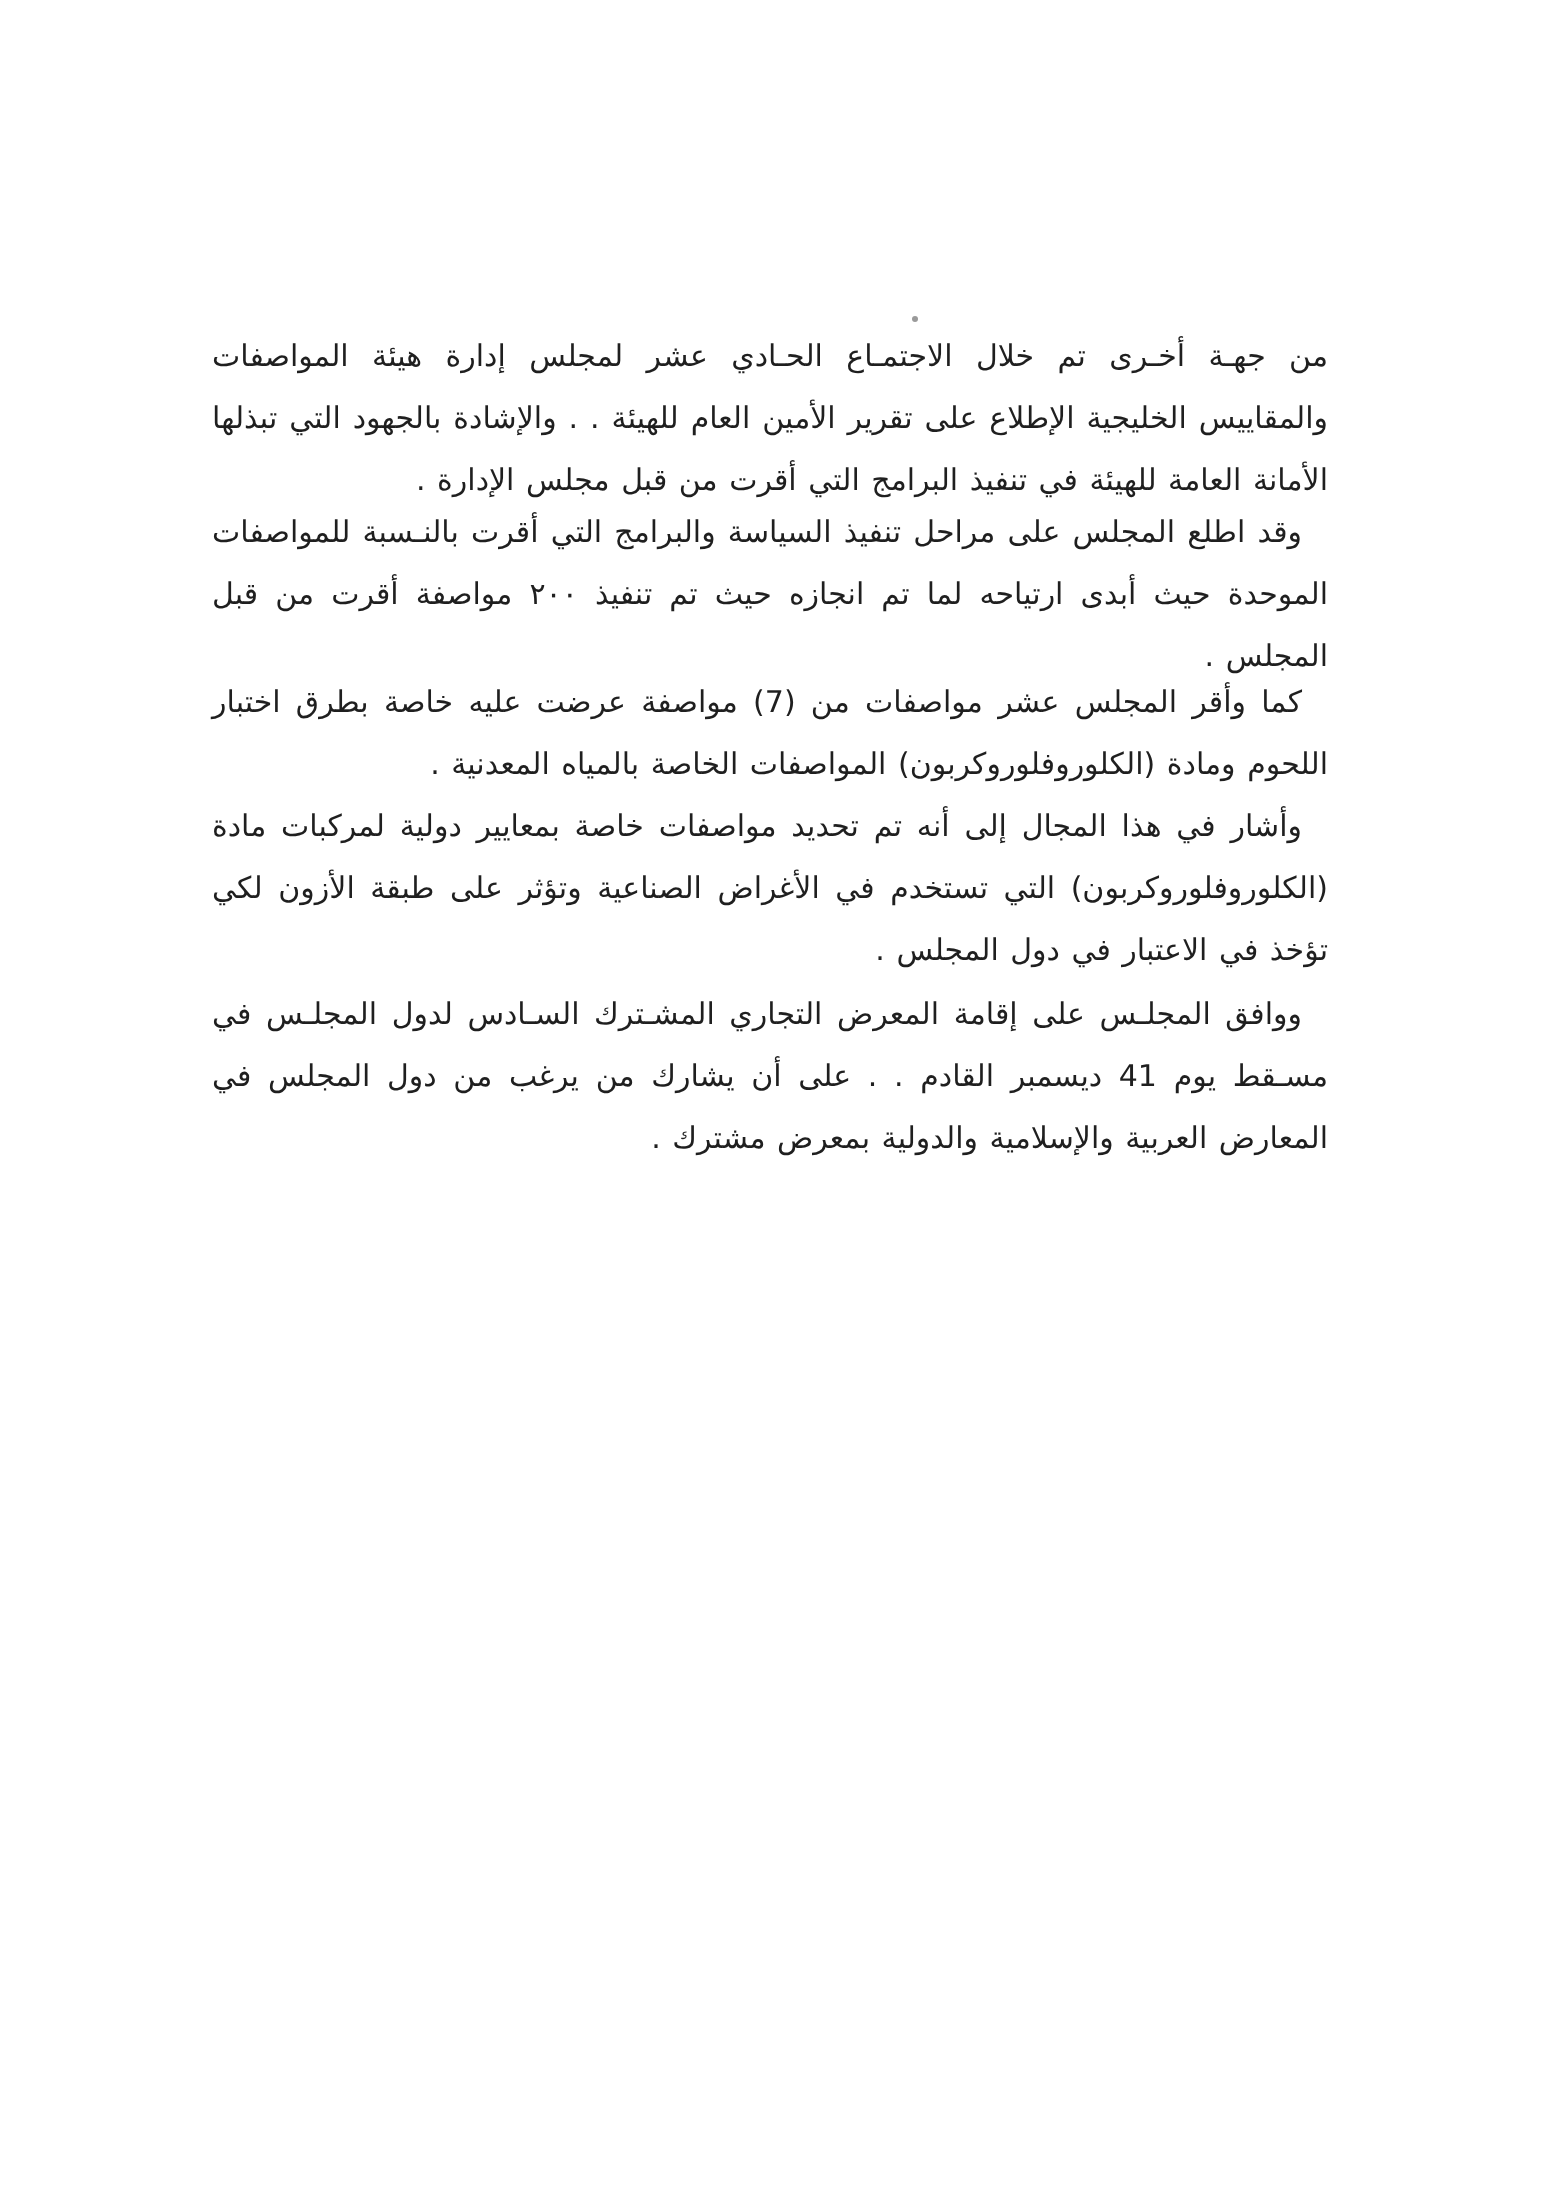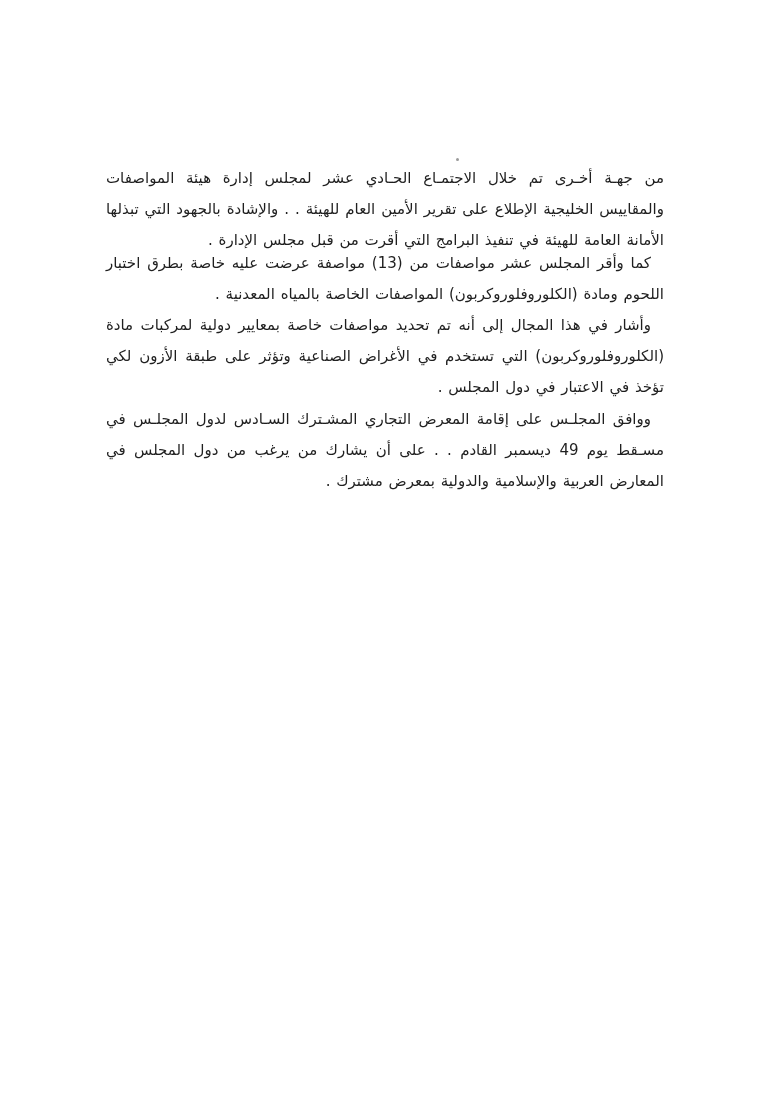--- a/index.html
+++ b/index.html
@@ -62,20 +62,21 @@
 </style>
 </head>
 <body>
 
 <div class="page">
 
   <span class="scan-speck"></span>
 
   <div class="text-block">
     <p class="para p1">من جهـة أخـرى تم خلال الاجتمـاع الحـادي عشر لمجلس إدارة هيئة المواصفات والمقاييس الخليجية الإطلاع على تقرير الأمين العام للهيئة . . والإشادة بالجهود التي تبذلها الأمانة العامة للهيئة في تنفيذ البرامج التي أقرت من قبل مجلس الإدارة .</p>
-    <p class="para p5">كما وأقر المجلس عشر مواصفات من (13) مواصفة عرضت عليه خاصة بطرق اختبار اللحوم ومادة (الكلوروفلوروكربون) المواصفات الخاصة بالمياه المعدنية .</p>
+    <p class="para p4">وقد اطلع المجلس على مراحل تنفيذ السياسة والبرامج التي أقرت بالنـسبة للمواصفات الموحدة حيث أبدى ارتياحه لما تم انجازه حيث تم تنفيذ ٢٠٠ مواصفة أقرت من قبل المجلس .</p>
+    <p class="para p5">كما وأقر المجلس عشر مواصفات من (7) مواصفة عرضت عليه خاصة بطرق اختبار اللحوم ومادة (الكلوروفلوروكربون) المواصفات الخاصة بالمياه المعدنية .</p>
     <p class="para p6">وأشار في هذا المجال إلى أنه تم تحديد مواصفات خاصة بمعايير دولية لمركبات مادة (الكلوروفلوروكربون) التي تستخدم في الأغراض الصناعية وتؤثر على طبقة الأزون لكي تؤخذ في الاعتبار في دول المجلس .</p>
-    <p class="para p7">ووافق المجلـس على إقامة المعرض التجاري المشـترك السـادس لدول المجلـس في مسـقط يوم 49 ديسمبر القادم . . على أن يشارك من يرغب من دول المجلس في المعارض العربية والإسلامية والدولية بمعرض مشترك .</p>
+    <p class="para p7">ووافق المجلـس على إقامة المعرض التجاري المشـترك السـادس لدول المجلـس في مسـقط يوم 41 ديسمبر القادم . . على أن يشارك من يرغب من دول المجلس في المعارض العربية والإسلامية والدولية بمعرض مشترك .</p>
   </div>
 
   <div class="page-number">٢</div>
 
 </div>
 
 </body></html>

